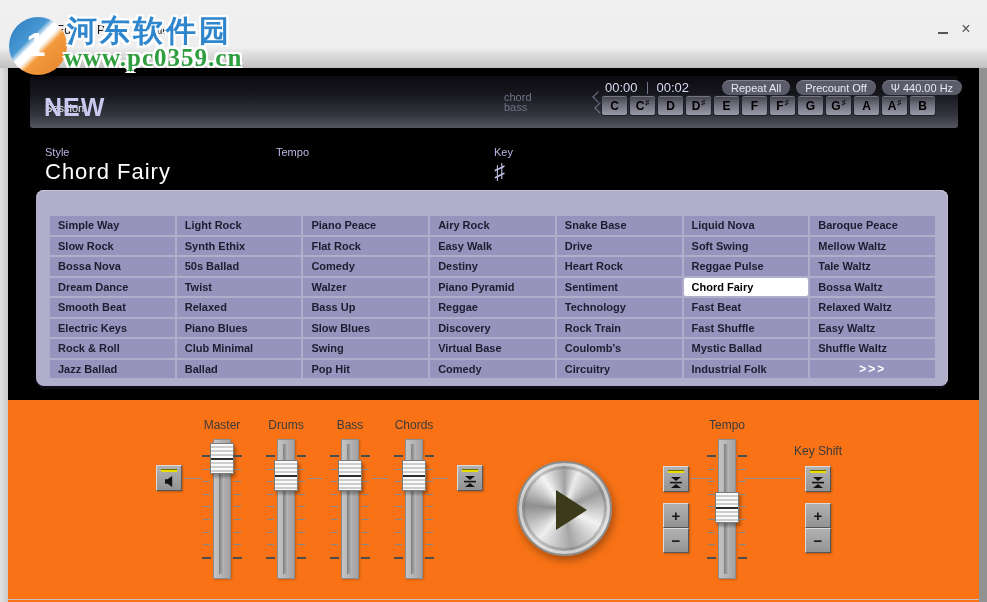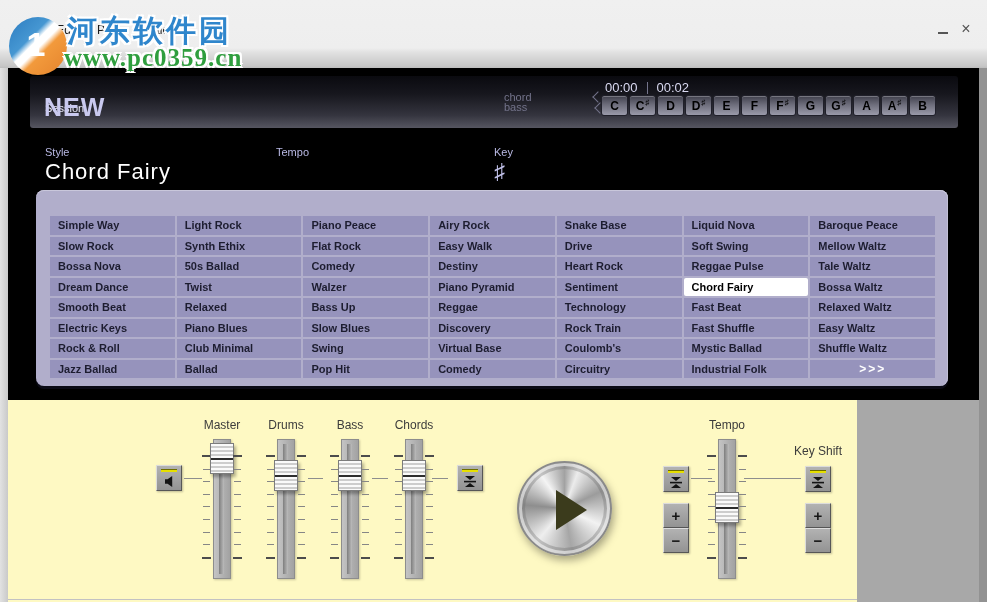--- a/index.html
+++ b/index.html
@@ -75,21 +75,21 @@
 
   .style-grid { position:absolute; left:14px; top:26px; width:885px; height:162px;
     display:grid; grid-template-columns:repeat(7,1fr); grid-auto-rows:1fr; gap:2px; }
   .style-cell { background:#9693bc; color:#1d1d30; font-size:11px; font-weight:bold;
     display:flex; align-items:center; padding-left:8px; white-space:nowrap; overflow:hidden; }
   .style-cell.selected { background:#ffffff; color:#000; border-radius:2px; }
   .style-cell.more { justify-content:center; padding-left:0; color:#ffffff;
     letter-spacing:2px; font-size:12px; }
 
   
-  .mixer { position:absolute; left:8px; top:400px; width:849px; height:202px; background:#fef9c3; }
+  .mixer { position:absolute; left:8px; top:400px; width:971px; height:202px; background:#f97316; }
   .mixer::after { content:""; position:absolute; left:0; right:0; bottom:2px; height:1px; background:#c2c2c2; }
 
   .channel { position:absolute; top:18px; width:64px; }
   .ch0 { left:182px; } .ch1 { left:246px; } .ch2 { left:310px; } .ch3 { left:374px; }
   .tempo-host { position:absolute; top:18px; left:687px; width:64px; }
 
   .ch-label { text-align:center; font-size:12px; color:#3c3c3c; height:14px; }
   .slider { position:relative; width:44px; height:140px; margin:7px auto 0; }
   .track { position:absolute; left:13px; top:0; width:18px; height:140px;
     background:linear-gradient(90deg,#c4c4c4,#a2a2a2); border:1px solid #8d8d8d;
@@ -181,20 +181,25 @@
     <div class="session-panel">
       <div class="session-label">Session</div>
       <div class="session-name">NEW</div>
 
       <div class="time-display">
         <span>00:00</span>
         <span class="time-div"></span>
         <span>00:02</span>
       </div>
 
+      <div class="top-buttons">
+        <div class="pill-btn">Repeat All</div>
+        <div class="pill-btn">Precount Off</div>
+        <div class="pill-btn">Ψ 440.00 Hz</div>
+      </div>
 
       <div class="chordbass">
         <div>chord</div>
         <div>bass</div>
       </div>
       <div class="angle a1"></div>
       <div class="angle a2"></div>
 
       <div class="keys-row">
           <div class="key-btn">

